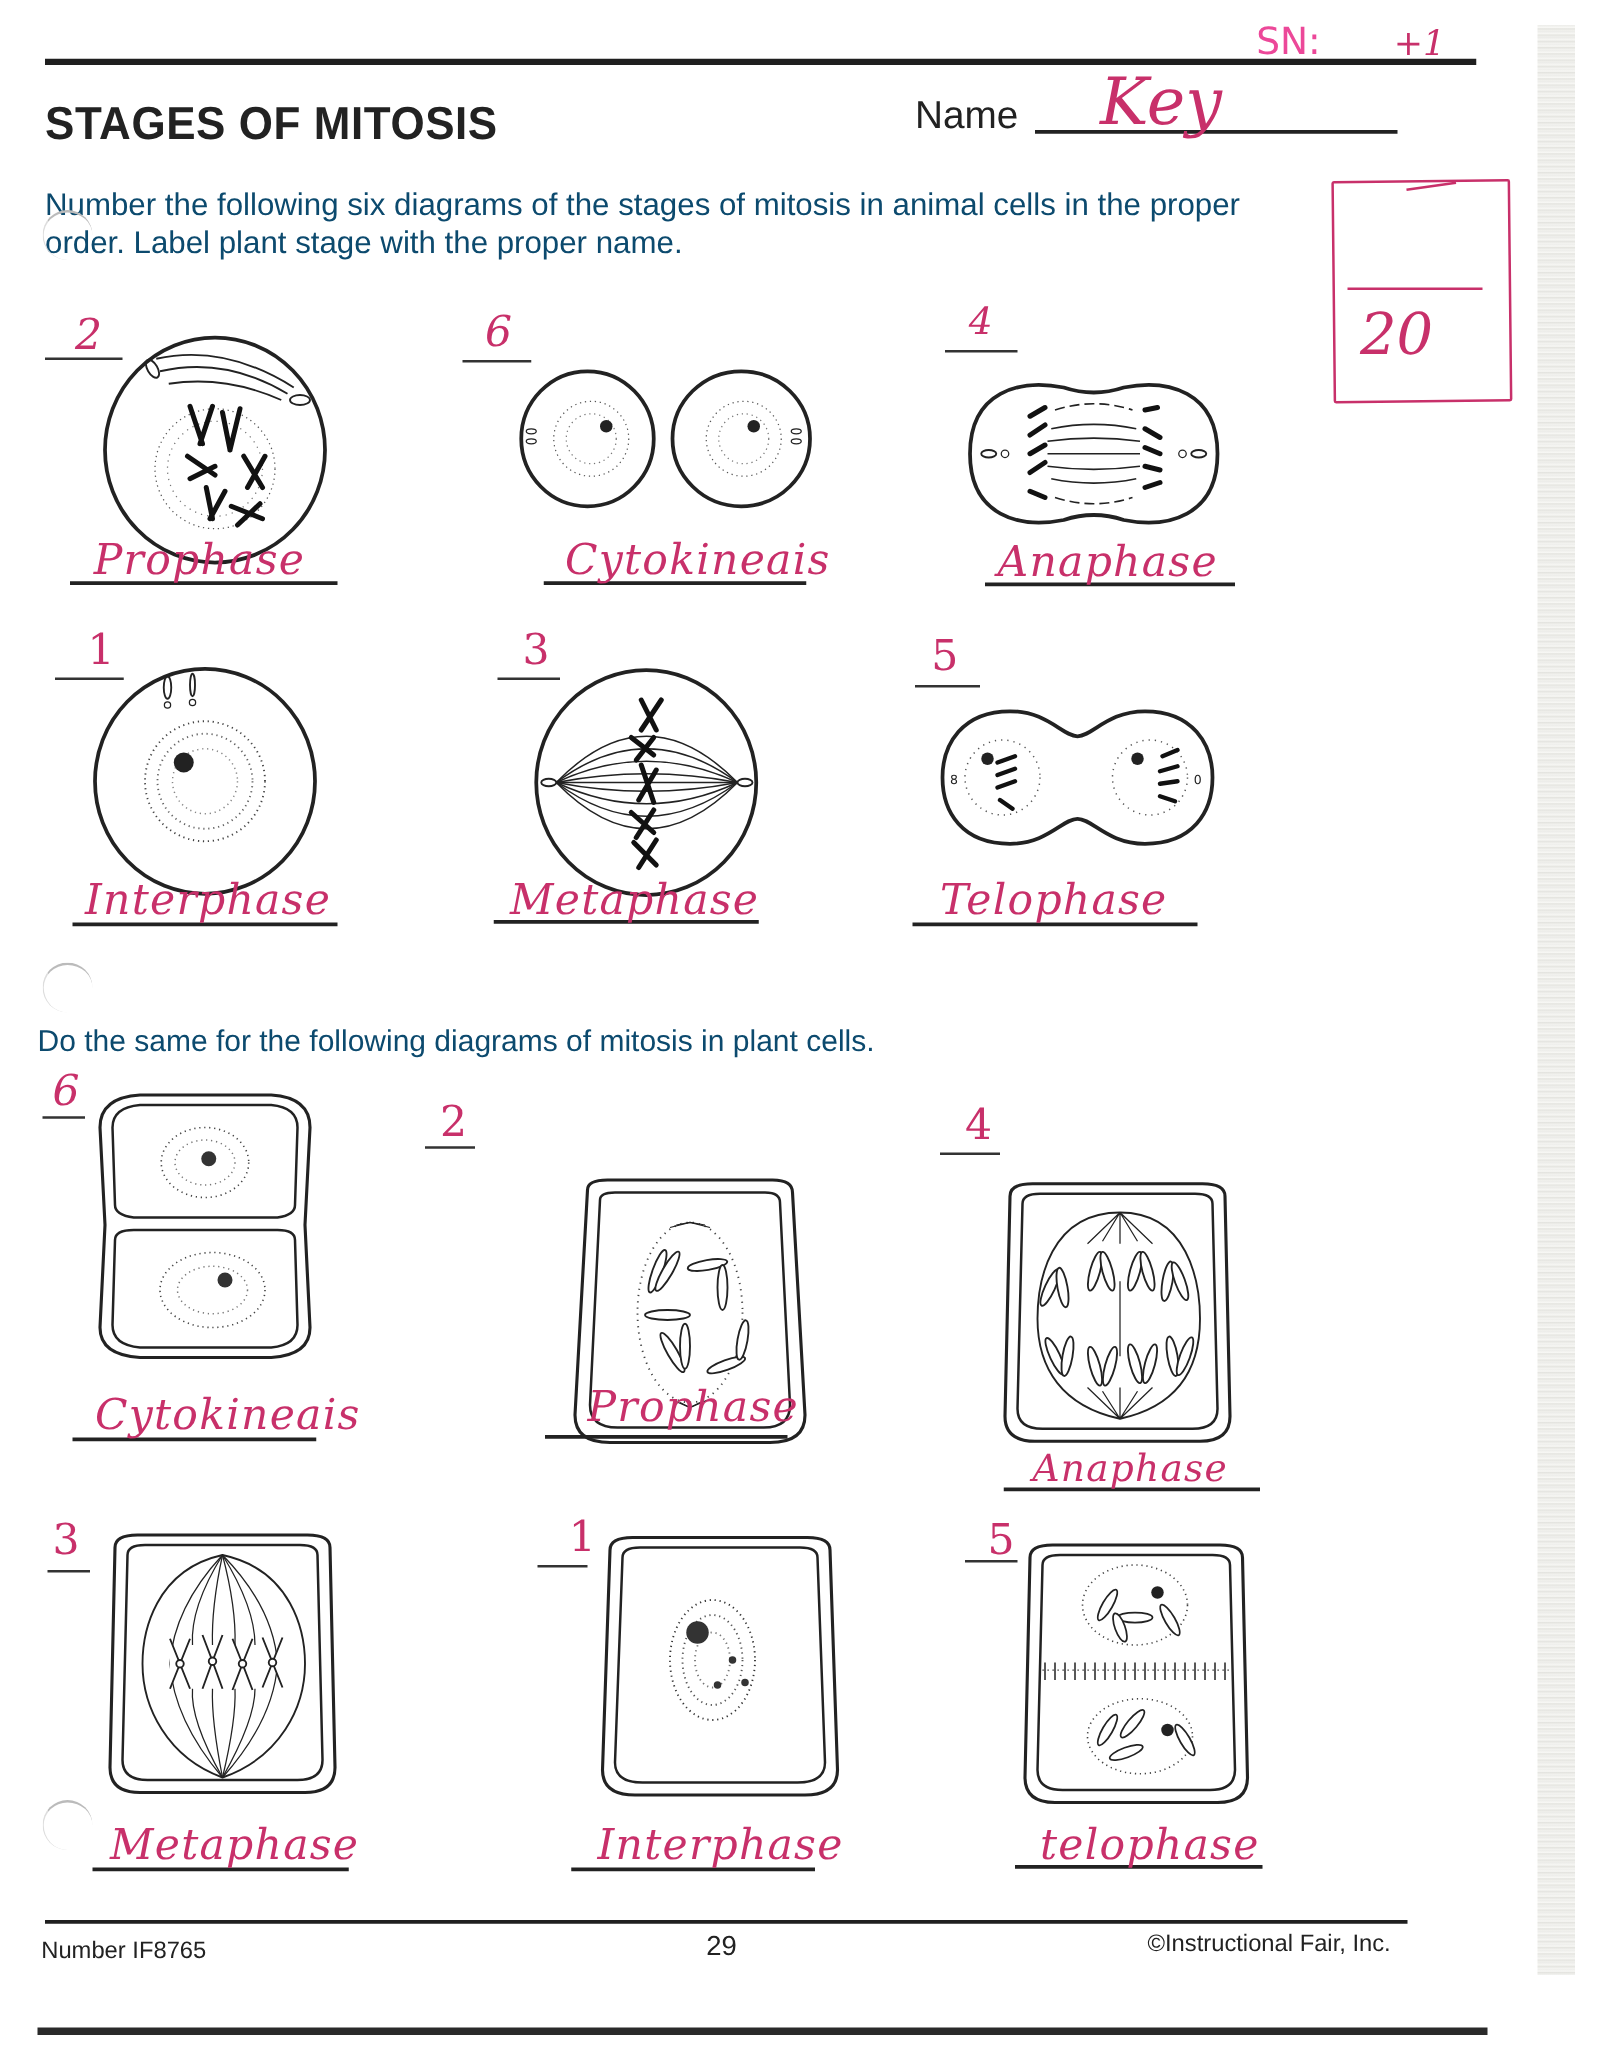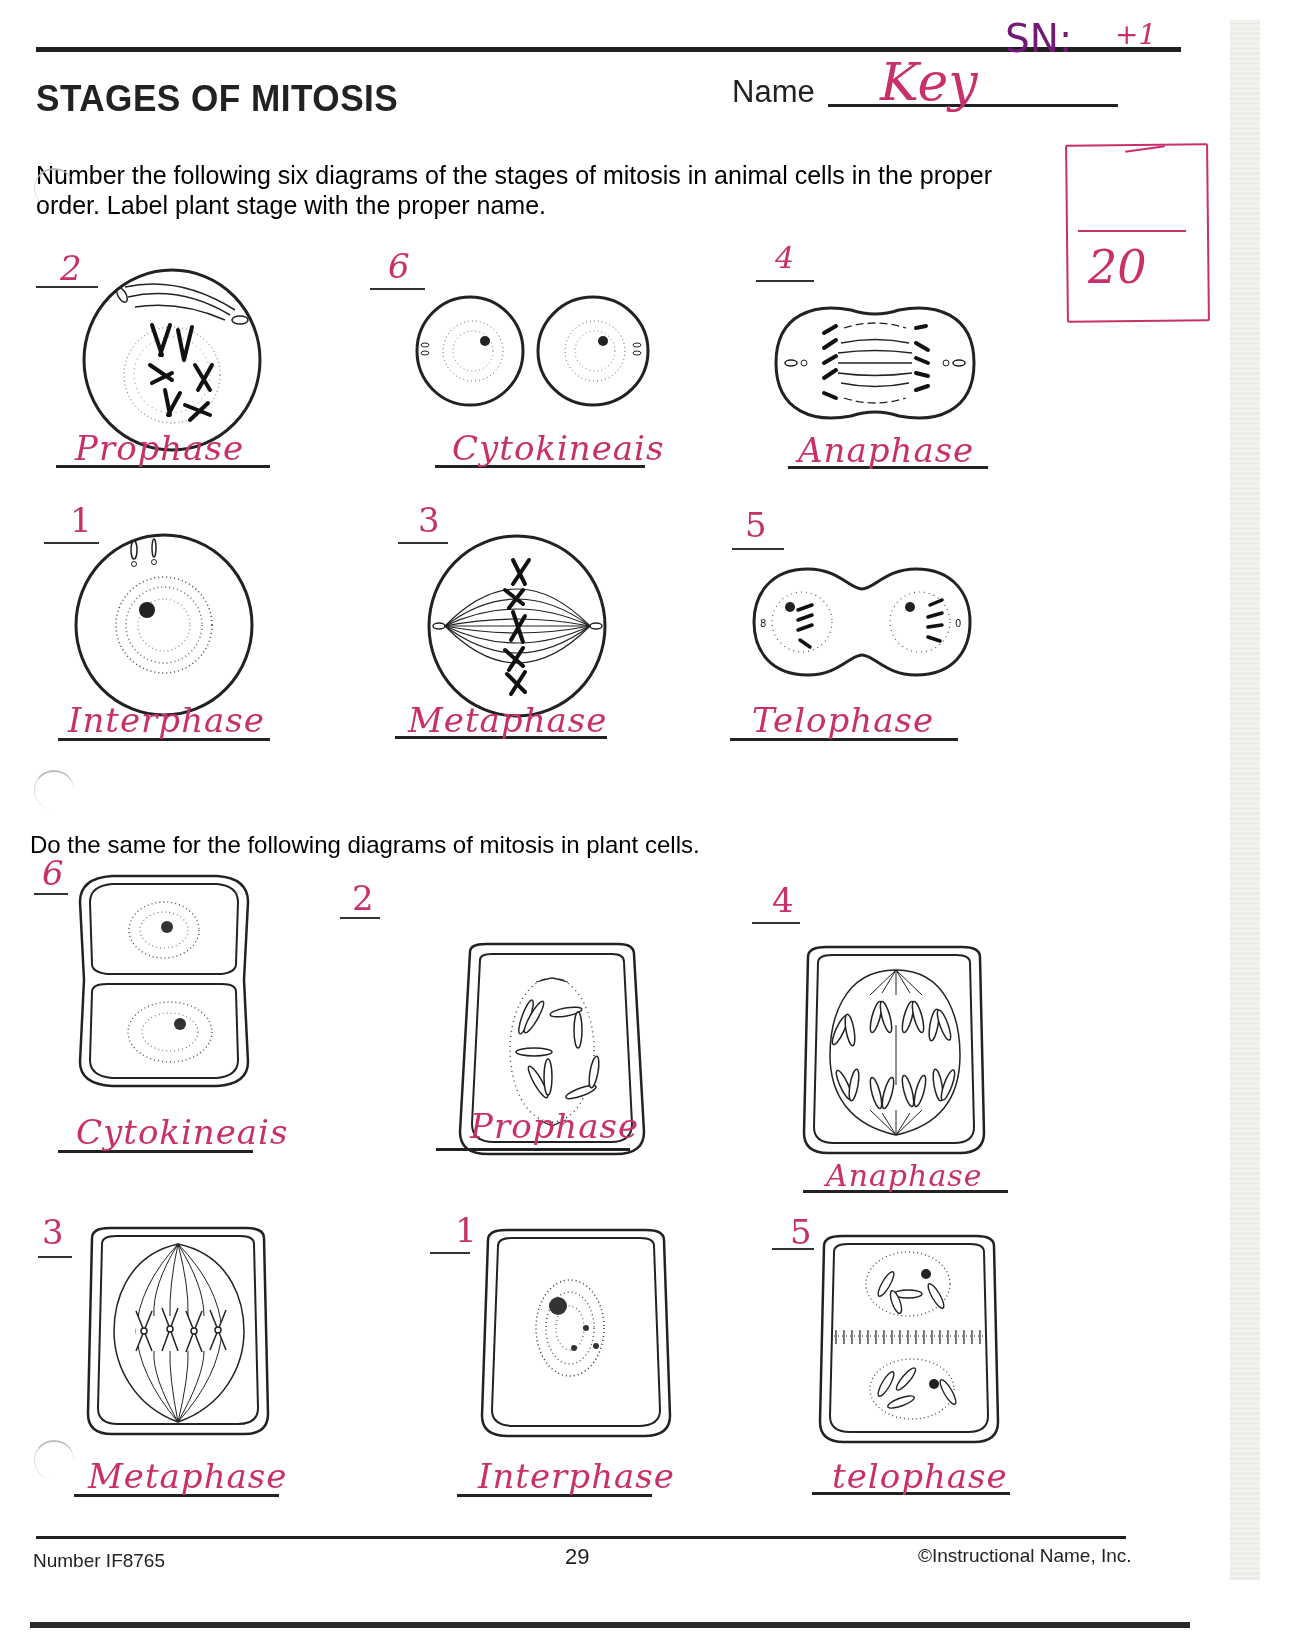--- a/index.html
+++ b/index.html
@@ -13,21 +13,21 @@
     }
     .rule { position: absolute; background: #1f1f1f; }
 
     .title {
       position: absolute; left: 36px; top: 78px; font-size: 37px; font-weight: bold;
       letter-spacing: 0.5px; font-family: "Liberation Sans", sans-serif; color: #222;
       transform: scaleX(0.95); transform-origin: left top;
     }
     .name-label { position: absolute; left: 732px; top: 74px; font-size: 31px; color: #222; }
     .name-line { position: absolute; left: 828px; top: 104px; width: 290px; height: 3px; background: #222; }
-    .instr { position: absolute; font-size: 25px; color: #000000; white-space: nowrap; margin-top: 11px; }
+    .instr { position: absolute; font-size: 25px; color: #0c4a6e; white-space: nowrap; }
 
     .ink {
       position: absolute; color: #c8306a; font-family: "DejaVu Serif", serif;
       font-style: italic; font-weight: normal; white-space: nowrap;
     }
     .ink-num { font-size: 34px; }
     .ink-label { font-size: 34px; letter-spacing: 1px; }
     .ink-box {
       position: absolute; left: 1066px; top: 144px; width: 143px; height: 178px;
       border: 2px solid #c8306a; border-radius: 2px; transform: rotate(-0.6deg);
@@ -46,21 +46,21 @@
       position: absolute; width: 40px; height: 40px; border-radius: 50%;
       border-top: 2px solid #bbb; border-left: 1px solid #ddd;
     }
   </style>
 </head>
 <body>
 
 <div class="scan-edge"></div>
 
 <div class="rule" style="left:36px; top:47px; width:1145px; height:5px;"></div>
-<div class="ink" style="left:1005px; top:16px; font-size:39px; color:#701a75; font-style:normal; font-family:'DejaVu Sans', sans-serif;text-align:center;">SN:</div>
+<div class="ink" style="left:1005px; top:16px; font-size:30px; color:#ec4899; font-style:normal; font-family:'DejaVu Sans', sans-serif;text-align:center;">SN:</div>
 <div class="ink" style="left:1115px; top:18px; font-size:28px;">+1</div>
 
 <div class="title">STAGES OF MITOSIS</div>
 <div class="name-label">Name</div>
 <div class="name-line"></div>
 <div class="ink" style="left:880px; top:52px; font-size:52px;">Key</div>
 
 <div class="ink-box"></div>
 <div class="ink-box-tick"></div>
 <div class="ink-box-line"></div>
@@ -380,14 +380,14 @@
   </svg>
 </div>
 <div class="answer-line" style="left:812px; top:1492px; width:198px;"></div>
 <div class="ink ink-label" style="left:832px; top:1456px;">telophase</div>
 
 <div class="punch" style="left:34px; top:1440px;"></div>
 
 <div class="rule" style="left:36px; top:1536px; width:1090px; height:3px;"></div>
 <div class="footer-text" style="left:33px; top:1550px;">Number IF8765</div>
 <div class="footer-text" style="left:565px; top:1544px; font-size:22px;">29</div>
-<div class="footer-text" style="left:918px; top:1545px;">©Instructional Name, Inc.</div>
+<div class="footer-text" style="left:918px; top:1545px;">©Instructional Fair, Inc.</div>
 <div class="rule" style="left:30px; top:1622px; width:1160px; height:6px; background:#2a2a2a;"></div>
 
 </body></html>

